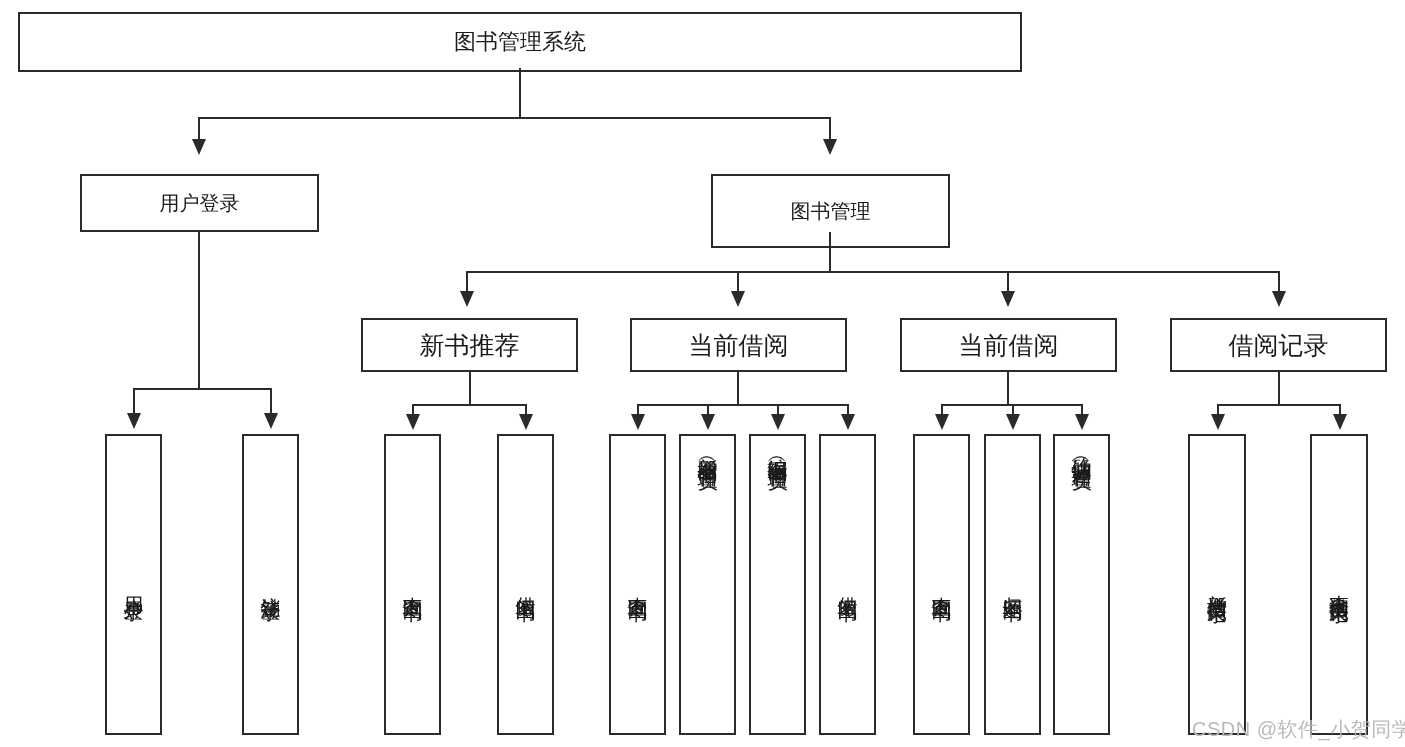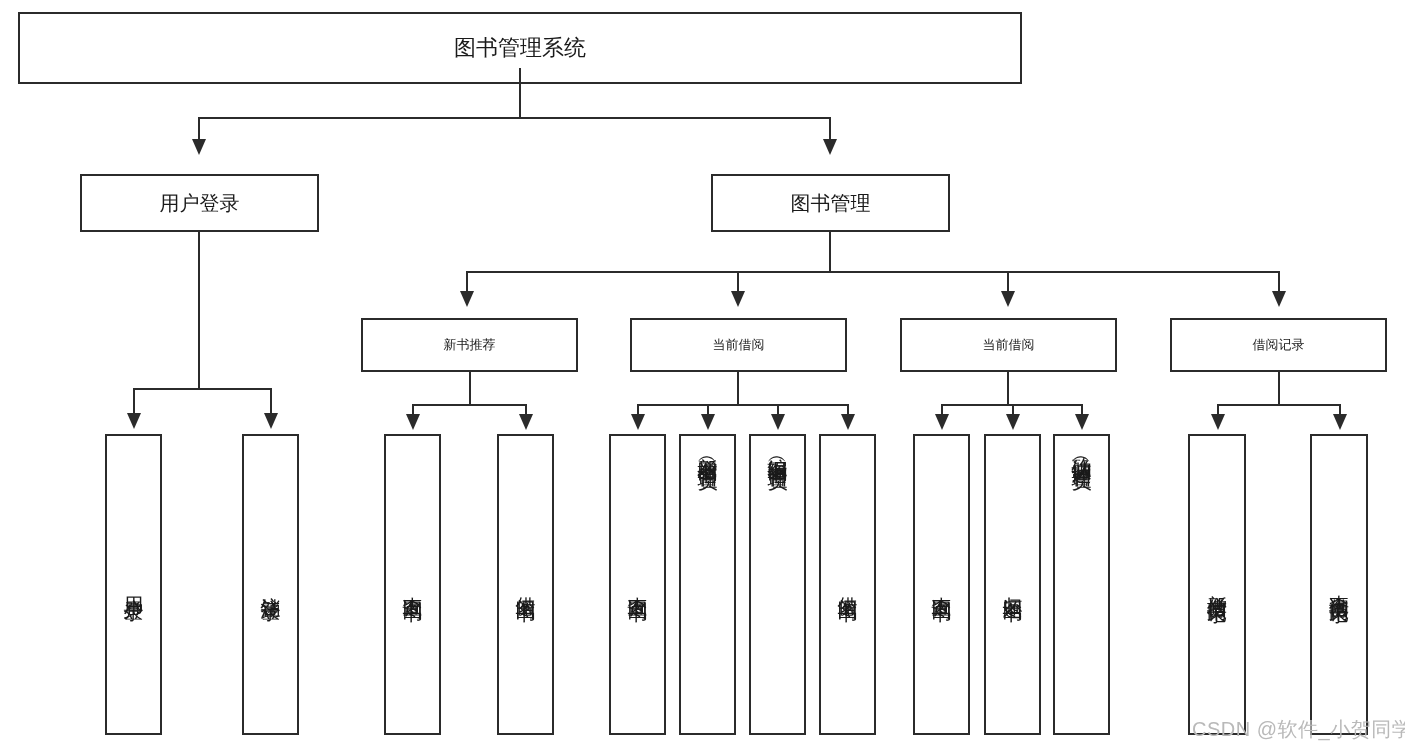--- a/index.html
+++ b/index.html
@@ -29,21 +29,21 @@
     justify-content: center;
     text-align: center;
   }
   .box.root {
     font-size: 22px;
   }
   .box.lvl1 {
     font-size: 20px;
   }
   .box.lvl2 {
-    font-size: 13px;
+    font-size: 25px;
   }
   
   .box.leaf {
     font-size: 20px;
     writing-mode: vertical-rl;
     text-orientation: upright;
     letter-spacing: 2px;
     line-height: 1.05;
     align-items: center;
     justify-content: center;
@@ -82,39 +82,39 @@
     letter-spacing: 0.5px;
     white-space: nowrap;
     user-select: none;
   }
 </style>
 </head>
 <body>
 
 <div id="canvas">
 
-  <div class="box root" style="left:18px; top:12px; width:1004px; height:72px;">
+  <div class="box root" style="left:18px; top:12px; width:1004px; height:60px;">
     <span>图书管理系统</span>
   </div>
 
   <div class="vline" style="left:519px; top:68px; height:50px;"></div>
 
   <div class="hline" style="left:198px; top:117px; width:633px;"></div>
 
   <div class="vline" style="left:198px; top:117px; height:25px;"></div>
   <div class="arrow" style="left:192px; top:139px;"></div>
 
   <div class="vline" style="left:829px; top:117px; height:25px;"></div>
   <div class="arrow" style="left:823px; top:139px;"></div>
 
   <div class="box lvl1" style="left:80px; top:174px; width:239px; height:58px;">
     <span>用户登录</span>
   </div>
 
-  <div class="box lvl1" style="left:711px; top:174px; width:239px; height:58px;">
+  <div class="box lvl1" style="left:711px; top:174px; width:239px; height:74px;">
     <span>图书管理</span>
   </div>
 
   <div class="vline" style="left:198px; top:232px; height:157px;"></div>
   <div class="hline" style="left:133px; top:388px; width:139px;"></div>
   <div class="vline" style="left:133px; top:388px; height:29px;"></div>
   <div class="arrow" style="left:127px; top:413px;"></div>
   <div class="vline" style="left:270px; top:388px; height:29px;"></div>
   <div class="arrow" style="left:264px; top:413px;"></div>
 

